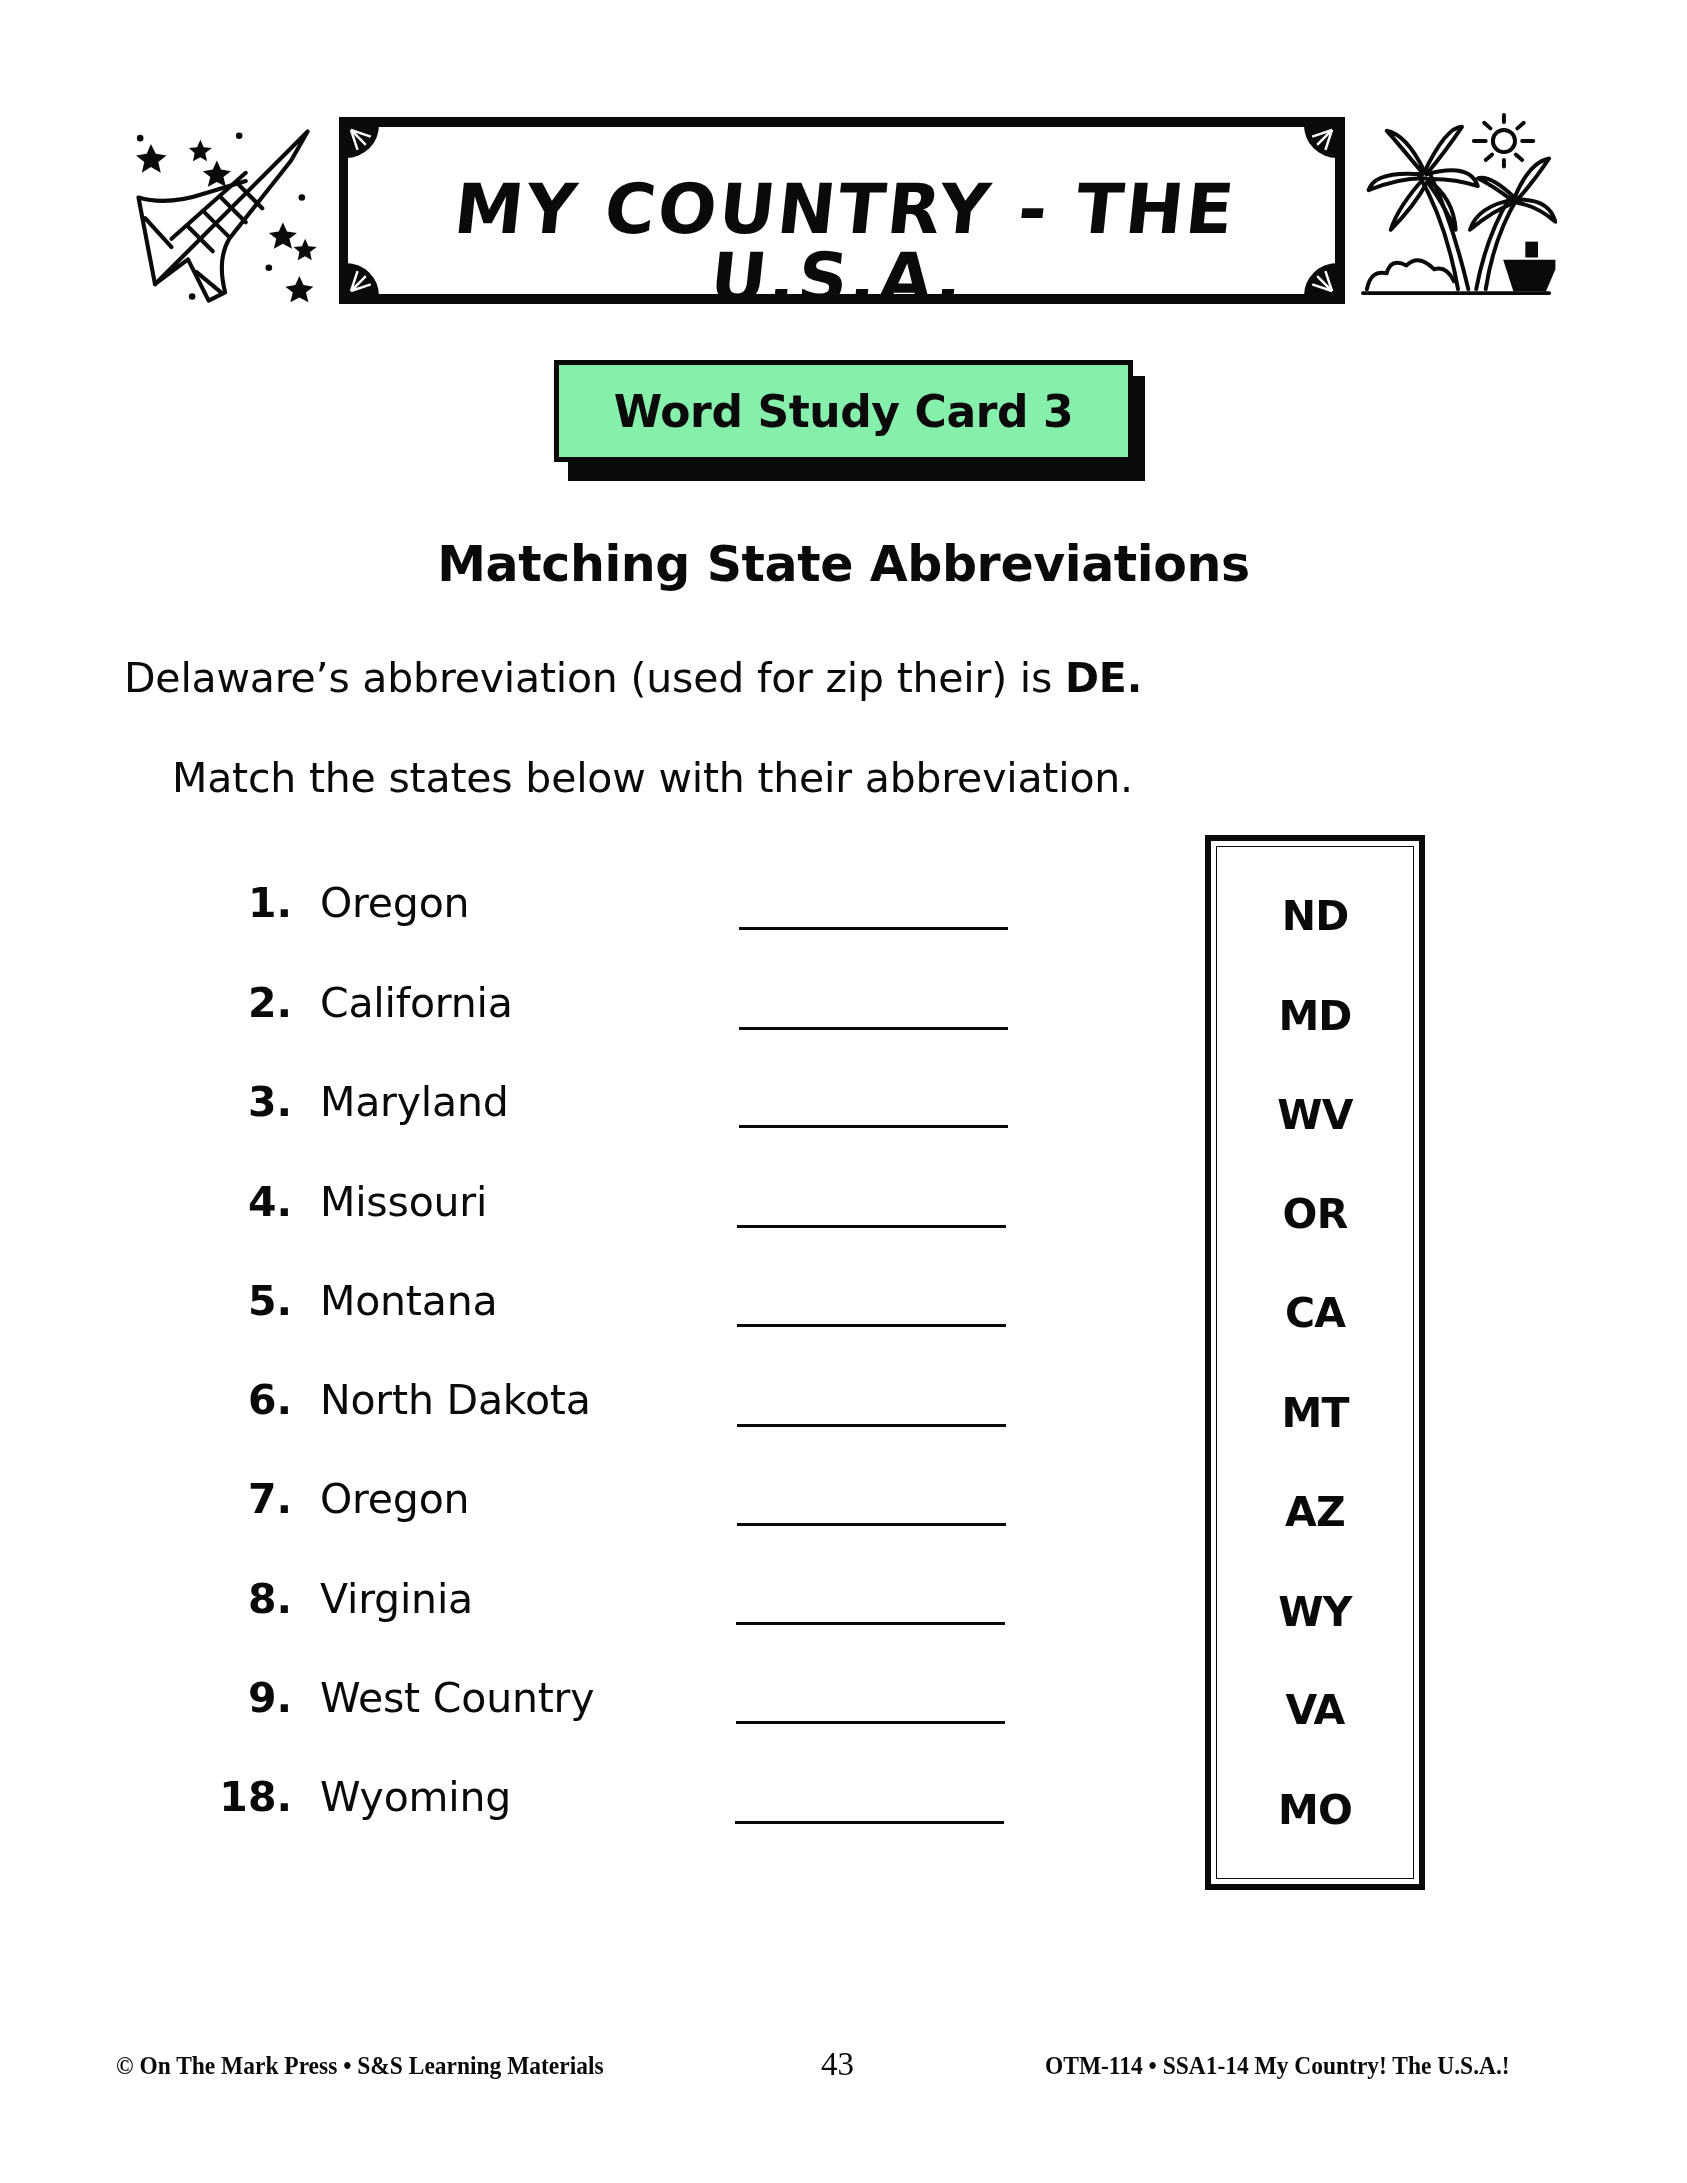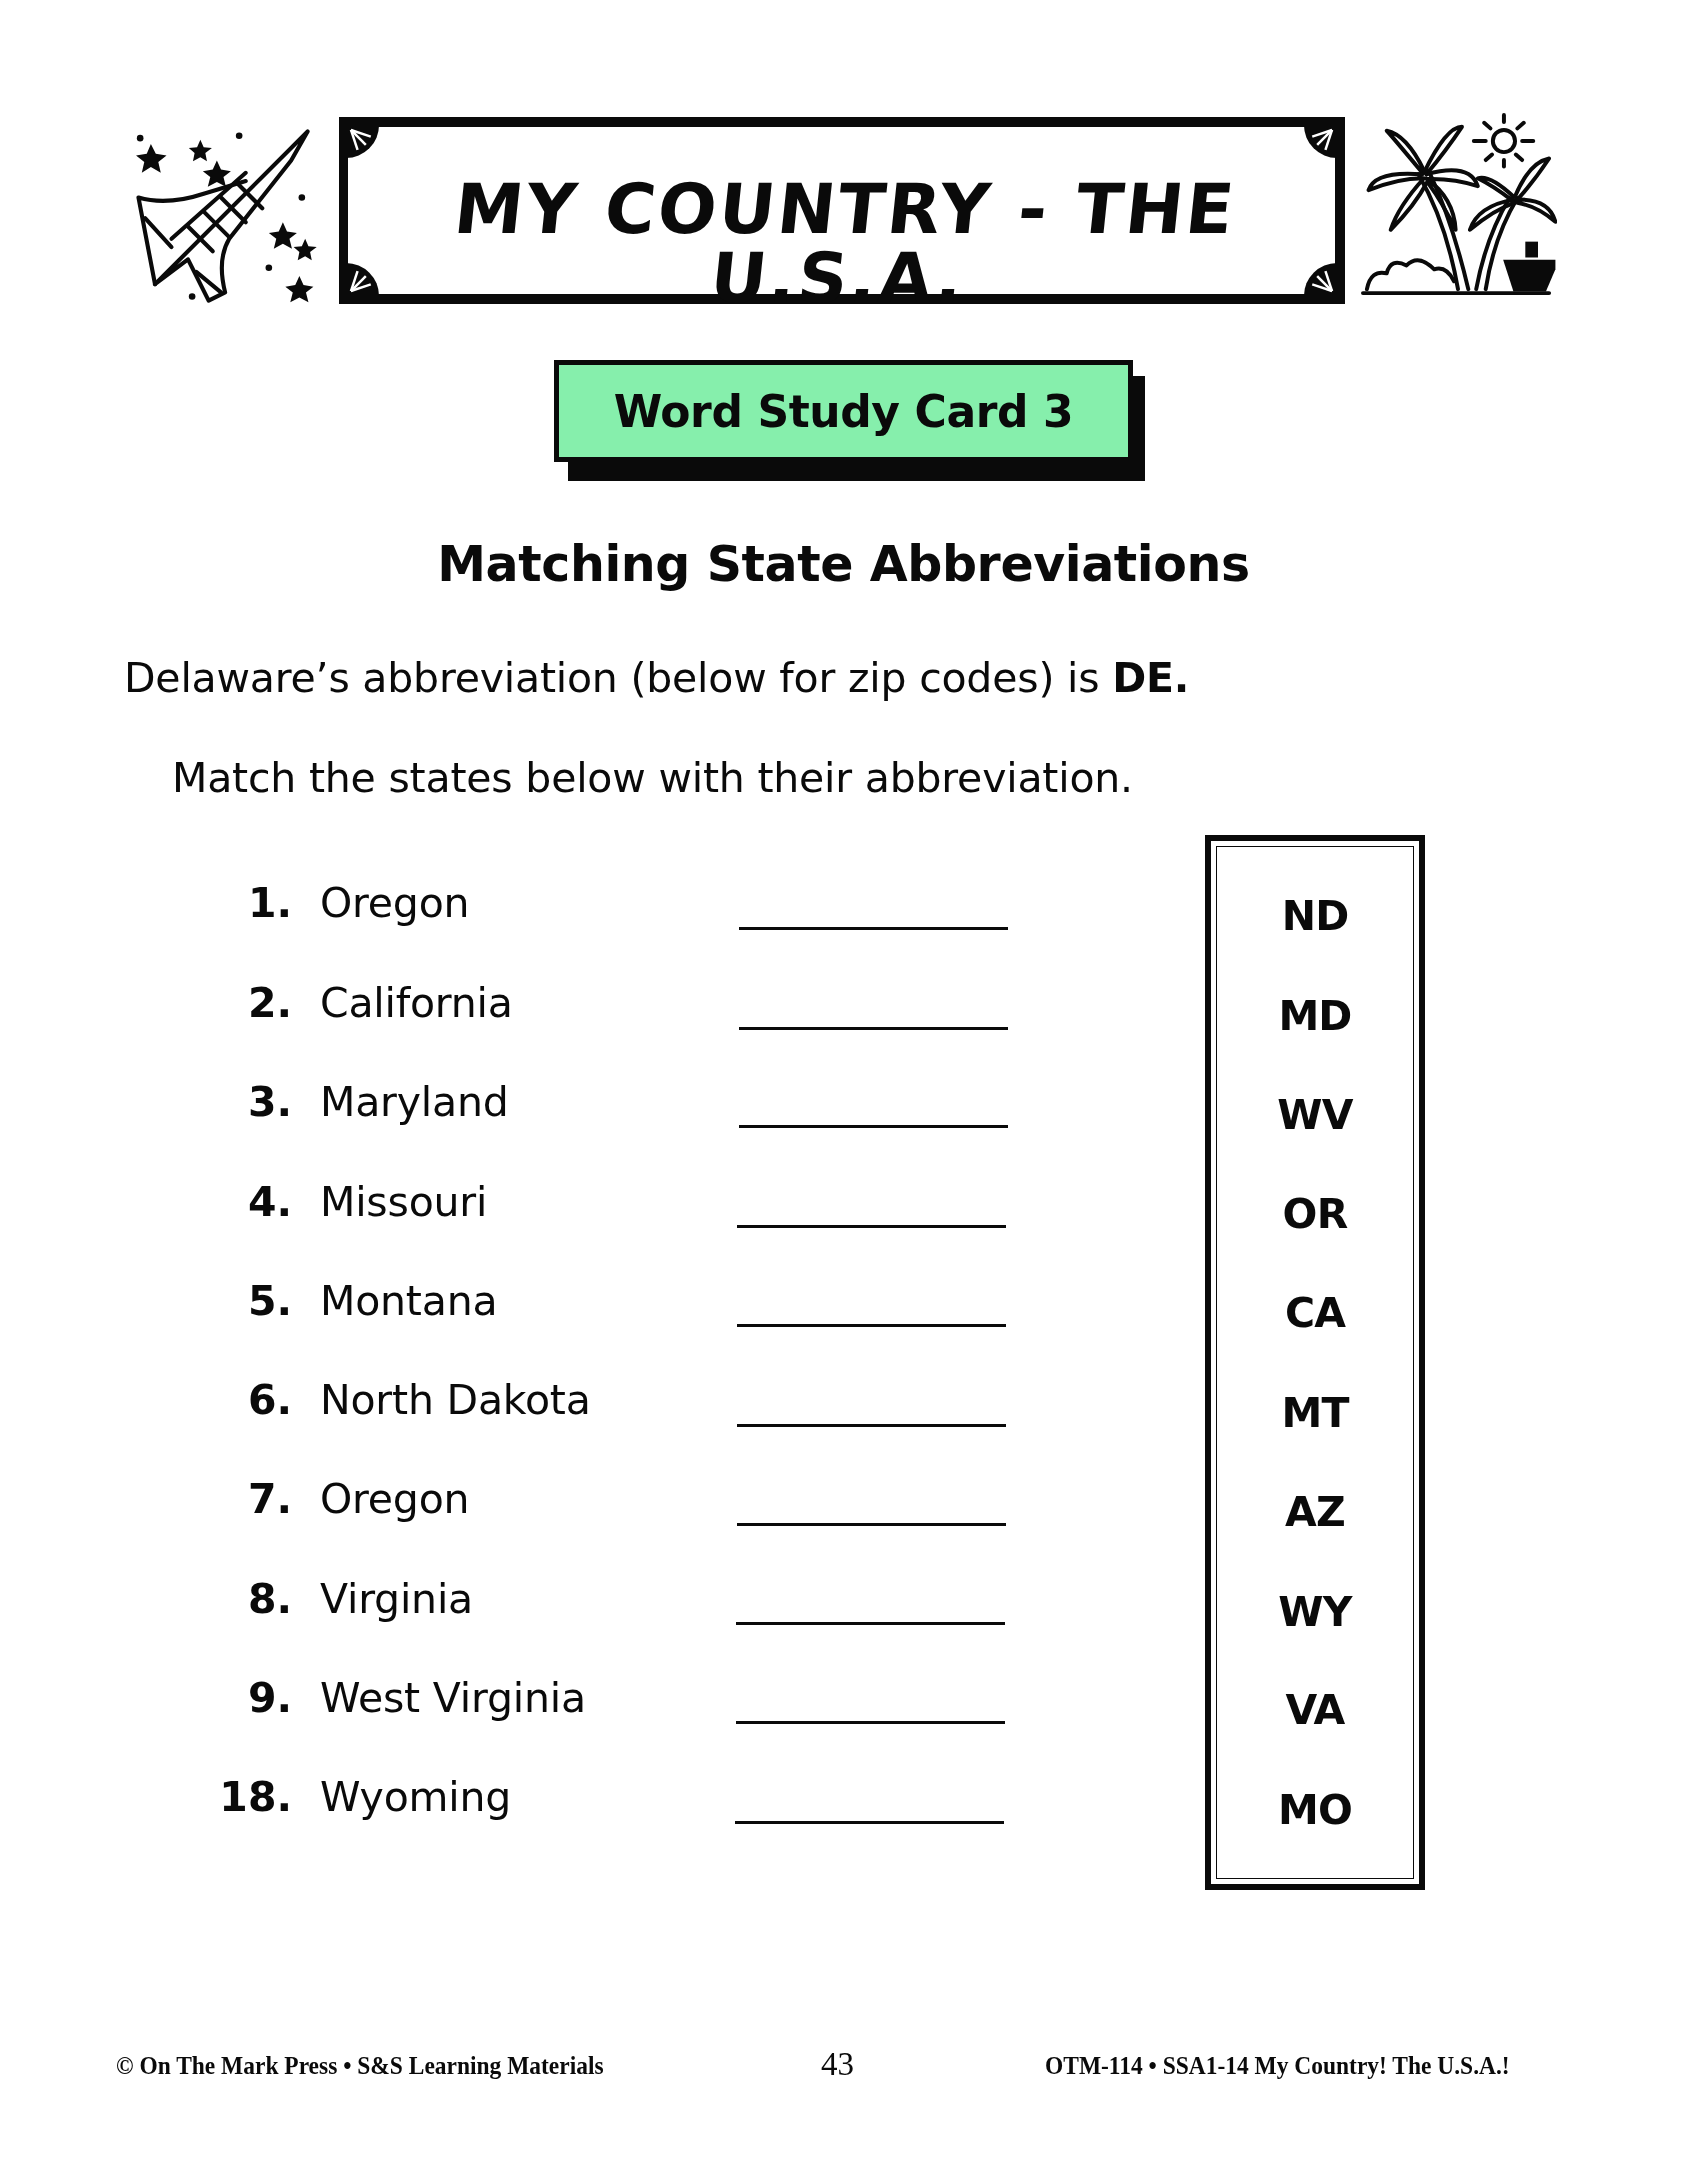--- a/index.html
+++ b/index.html
@@ -146,21 +146,21 @@
   </g>
 </svg>
 
 <div class="abs card-shadow"></div>
 <div class="abs card">
   <span class="card-label">Word Study Card 3</span>
 </div>
 
 <div class="abs section-title">Matching State Abbreviations</div>
 
-<div class="abs instr" style="top:658px;"><span>Delaware’s abbreviation (below for zip codes) is </span><b>DE.</b></div>
+<div class="abs instr" style="top:658px;"><span>Delaware’s abbreviation (used for zip their) is </span><b>DE.</b></div>
 <div class="abs instr" style="top:758px;margin-left:48px;">Match the states below with their abbreviation.</div>
 
 <div class="abs row" style="top:858px;">
     <span class="num">1.</span>
     <span class="state">Oregon</span>
   </div>
 <div class="abs row" style="top:958px;">
     <span class="num">2.</span>
     <span class="state">California</span>
   </div>
@@ -183,21 +183,21 @@
 <div class="abs row" style="top:1454px;">
     <span class="num">7.</span>
     <span class="state">Oregon</span>
   </div>
 <div class="abs row" style="top:1554px;">
     <span class="num">8.</span>
     <span class="state">Virginia</span>
   </div>
 <div class="abs row" style="top:1653px;">
     <span class="num">9.</span>
-    <span class="state">West Virginia</span>
+    <span class="state">West Country</span>
   </div>
 <div class="abs row" style="top:1752px;">
     <span class="num">18.</span>
     <span class="state">Wyoming</span>
   </div>
 
 <div class="answer-line" style="top:927px;"></div>
 <div class="answer-line" style="top:1027px;"></div>
 <div class="answer-line" style="top:1125px;"></div>
 <div class="answer-line" style="left:737px; top:1225px;"></div>

